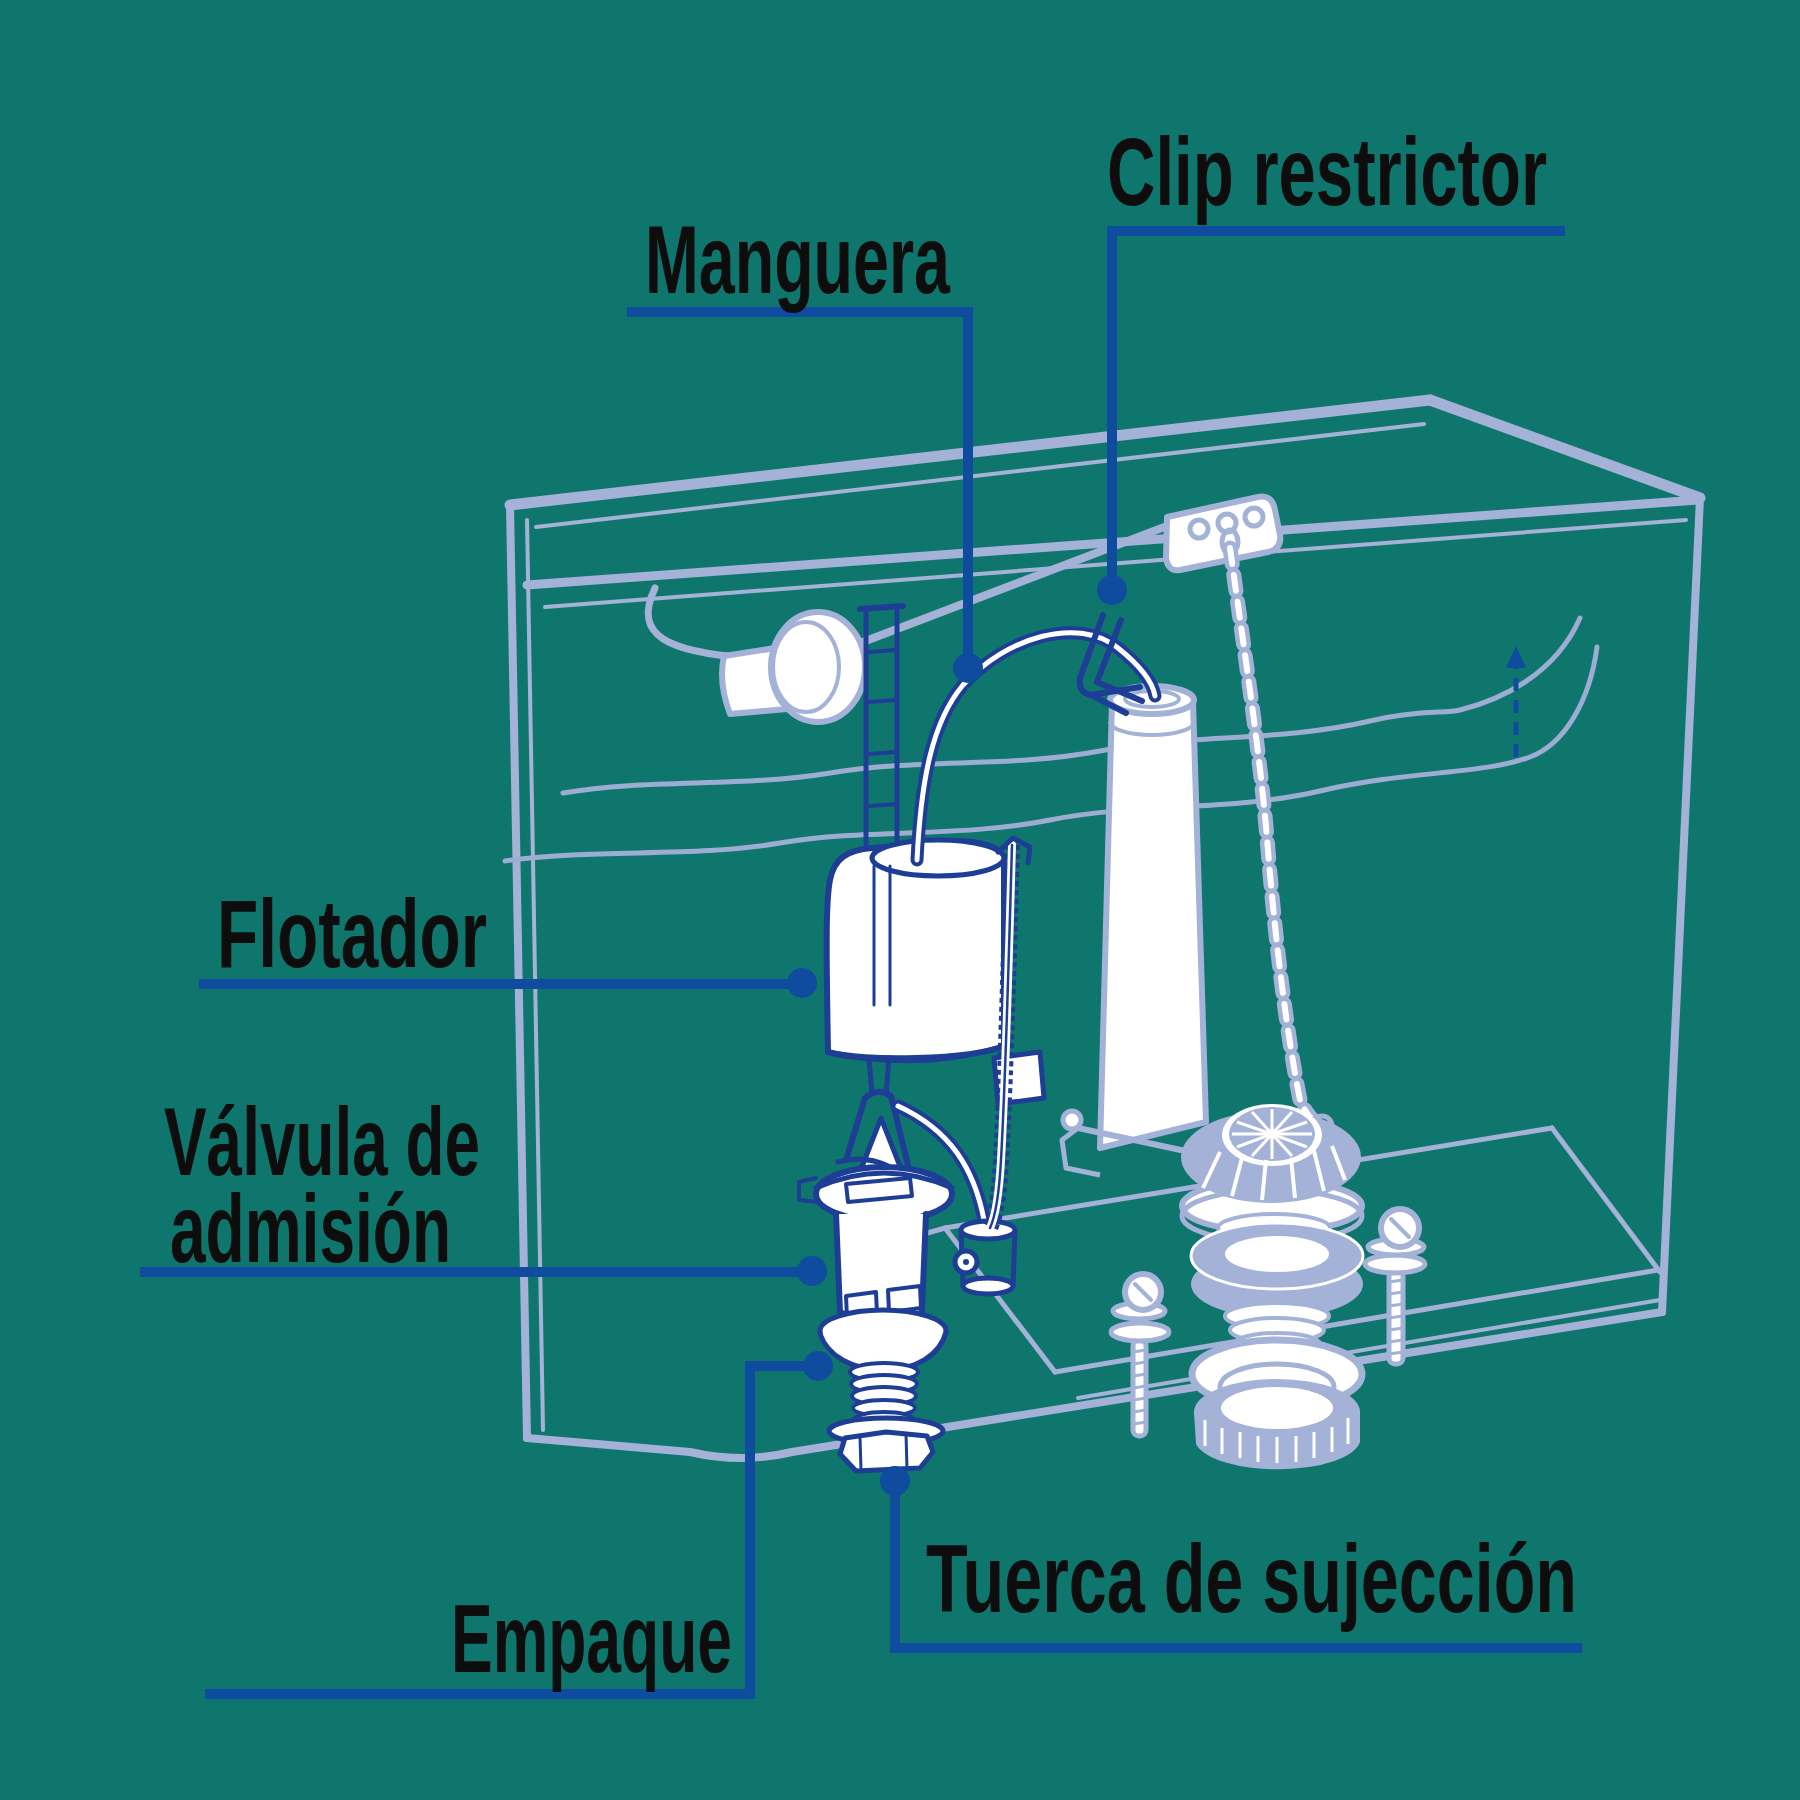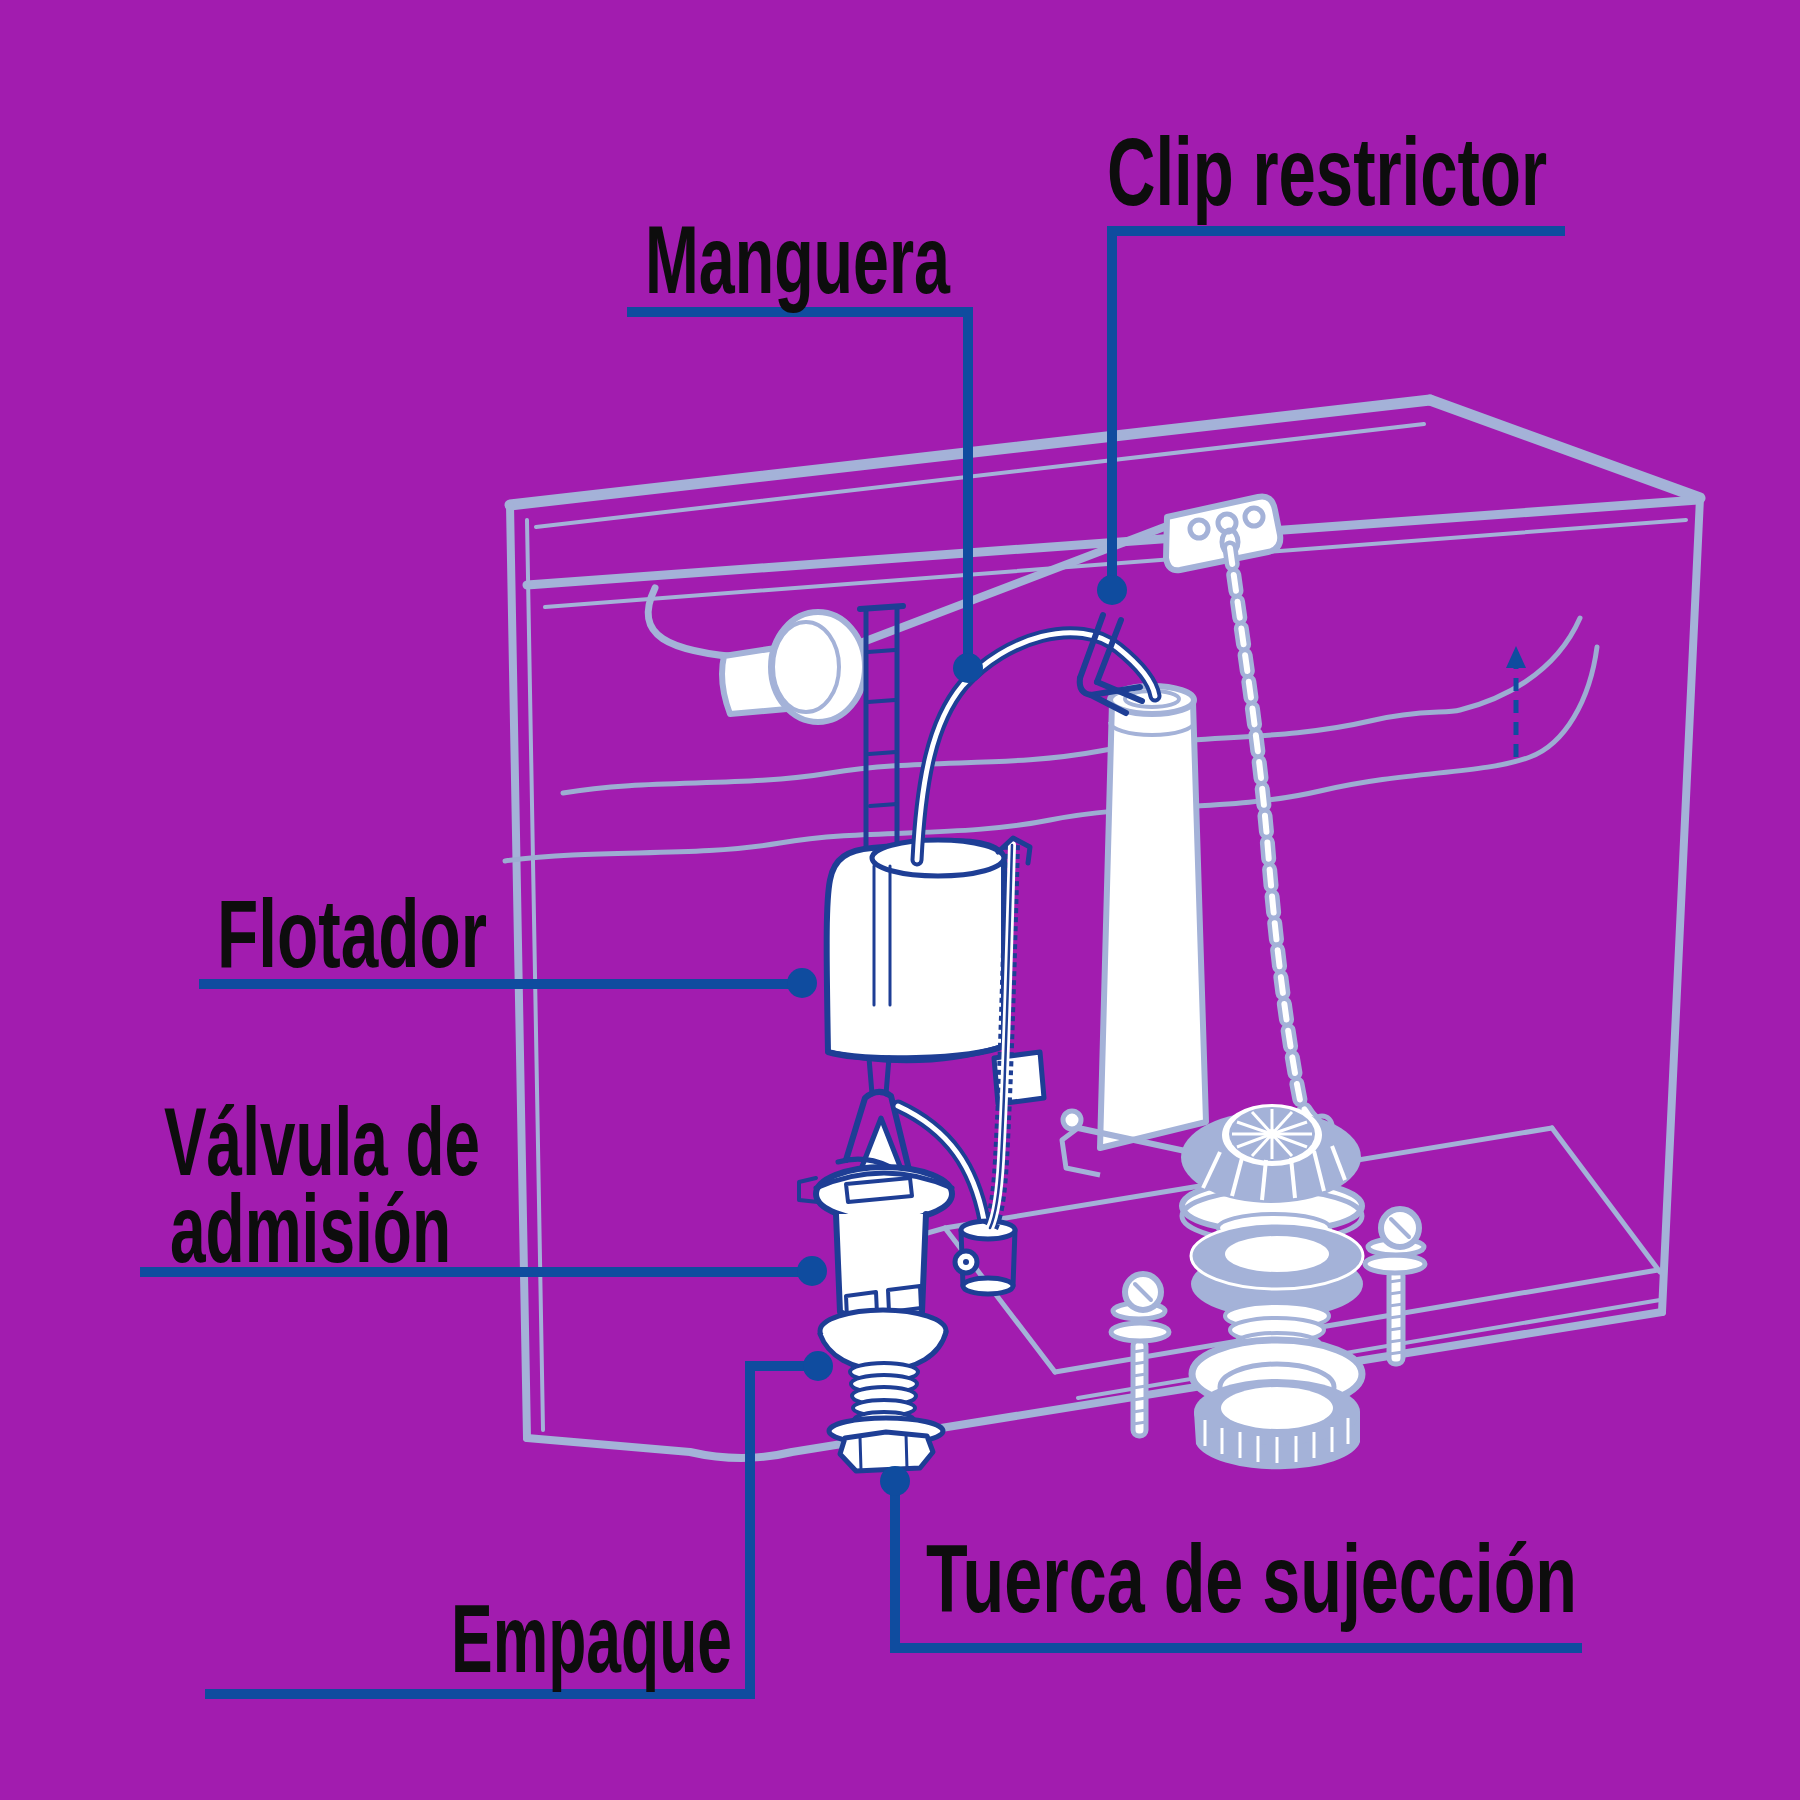--- a/index.html
+++ b/index.html
@@ -1,16 +1,16 @@
 <!DOCTYPE html>
 <html><head>
 <meta charset="utf-8">
 <style>
   html,body{margin:0;padding:0;background:#ffffff;}
-  #stage{position:relative;width:1800px;height:1800px;background:#a21caf;overflow:hidden;}
+  #stage{position:relative;width:1800px;height:1800px;background:#0f766e;overflow:hidden;}
   svg{position:absolute;left:0;top:0;}
   .lbl{font-family:"Liberation Sans",sans-serif;font-weight:700;font-size:96px;fill:#0d0d0d;}
 </style>
 </head>
 <body>
 
 <div id="stage">
 <svg width="1800" height="1800" viewBox="0 0 1800 1800">
 
   <g stroke="#a4b2d8" fill="none" stroke-linecap="round" stroke-linejoin="round">

